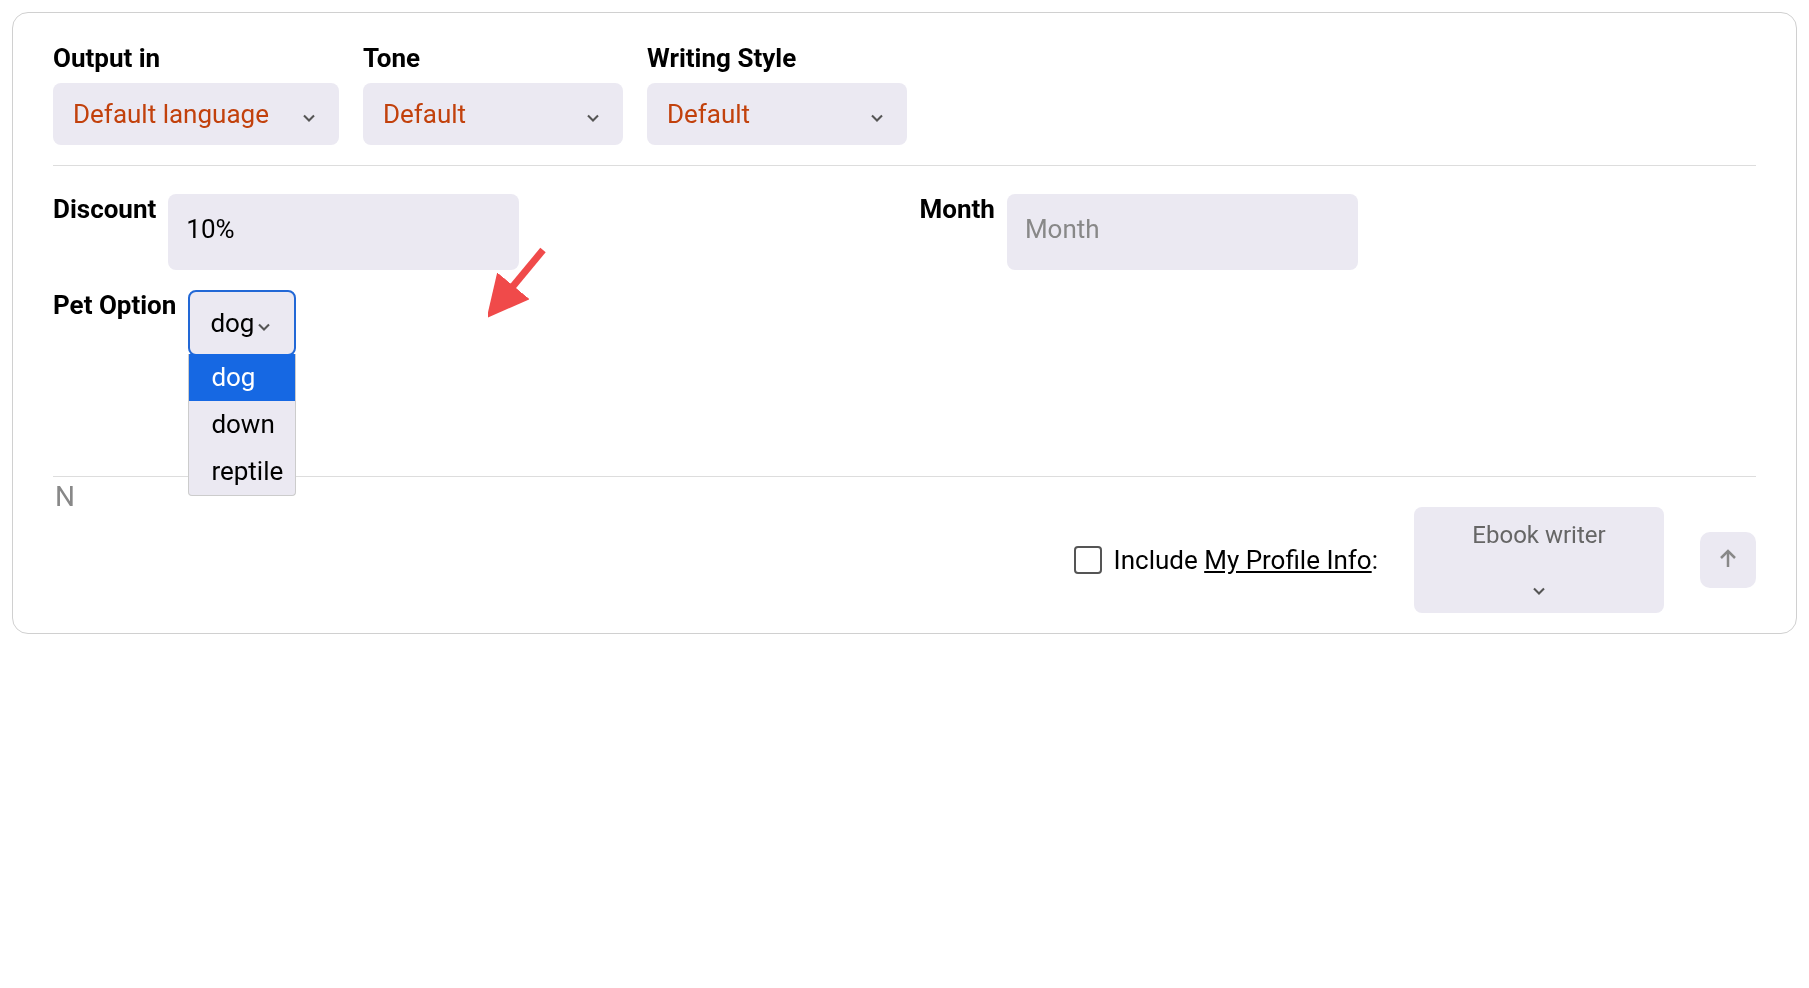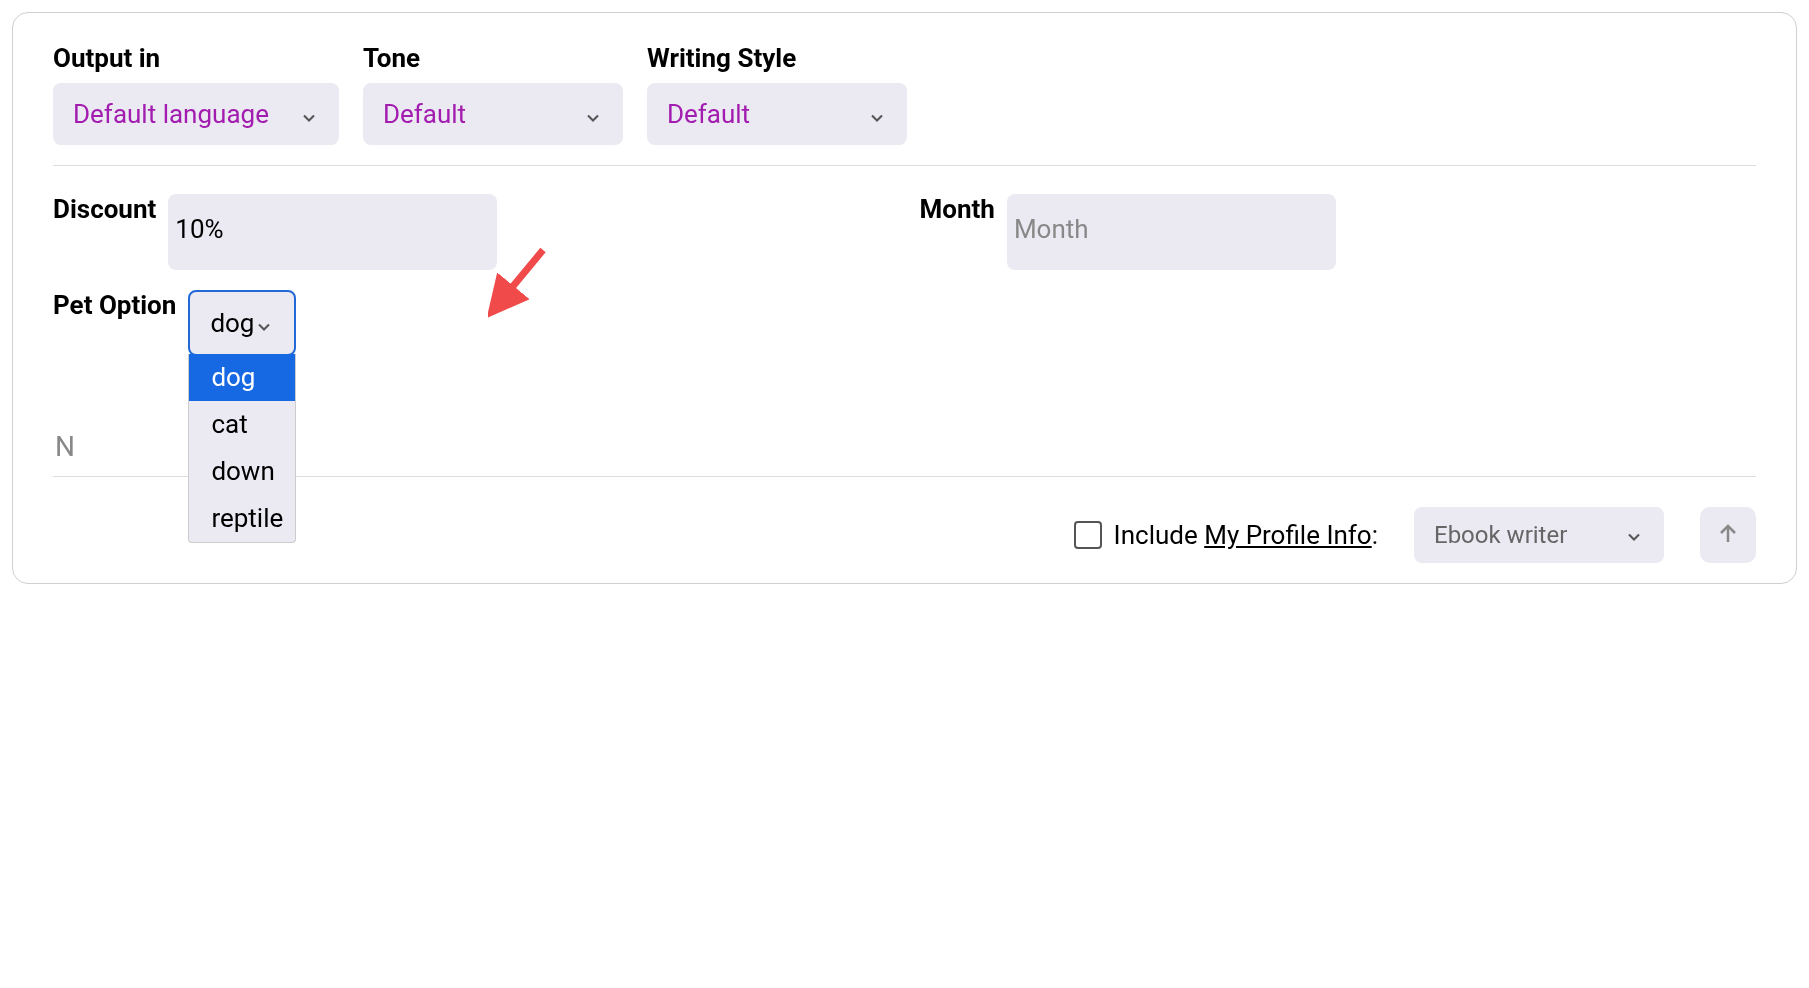--- a/index.html
+++ b/index.html
@@ -63,21 +63,21 @@
       font-size: 26px;
       font-weight: 700;
       color: #000;
     }
     .select-box {
       background: #ebe9f2;
       border: none;
       border-radius: 8px;
       padding: 16px 20px;
       font-size: 26px;
-      color: #a21caf;
+      color: #c2410c;
       display: flex;
       align-items: center;
       justify-content: space-between;
       min-width: 260px;
       cursor: pointer;
       gap: 30px;
     }
     .chevron {
       width: 20px;
       height: 20px;
@@ -103,21 +103,21 @@
     }
     .field-group {
       display: flex;
       flex-direction: row;
       gap: 12px;
     }
     .text-input {
       background: #ebe9f2;
       border: none;
       border-radius: 8px;
-      padding: 20px 7px;
+      padding: 20px 18px;
       font-size: 26px;
       color: #000;
       resize: none;
       height: 76px;
       position: relative;
       font-family: inherit;
     }
     .text-input::placeholder {
       color: #888;
     }
@@ -219,20 +219,21 @@
       border-radius: 8px;
       padding: 14px 20px;
       font-size: 24px;
       color: #666;
       display: flex;
       align-items: center;
       justify-content: space-between;
       min-width: 250px;
       cursor: pointer;
       gap: 30px;
+      flex-direction: column;
     }
     .submit-btn {
       background: #ebe9f2;
       border: none;
       border-radius: 10px;
       width: 56px;
       height: 56px;
       display: flex;
       align-items: center;
       justify-content: center;
@@ -318,21 +319,20 @@
         <div class="pet-select">
           <span>dog</span>
           <span class="chevron">
             <svg viewBox="0 0 24 24">
                 <polyline points="6 9 12 15 18 9"></polyline>
               </svg>
           </span>
         </div>
         <div class="dropdown-list">
           <div class="dropdown-item selected">dog</div>
-          <div class="dropdown-item">cat</div>
           <div class="dropdown-item">down</div>
           <div class="dropdown-item">reptile</div>
         </div>
       </div>
     </div>
     <div></div>
   </div>
 
   <div class="bottom-n">N</div>
 

